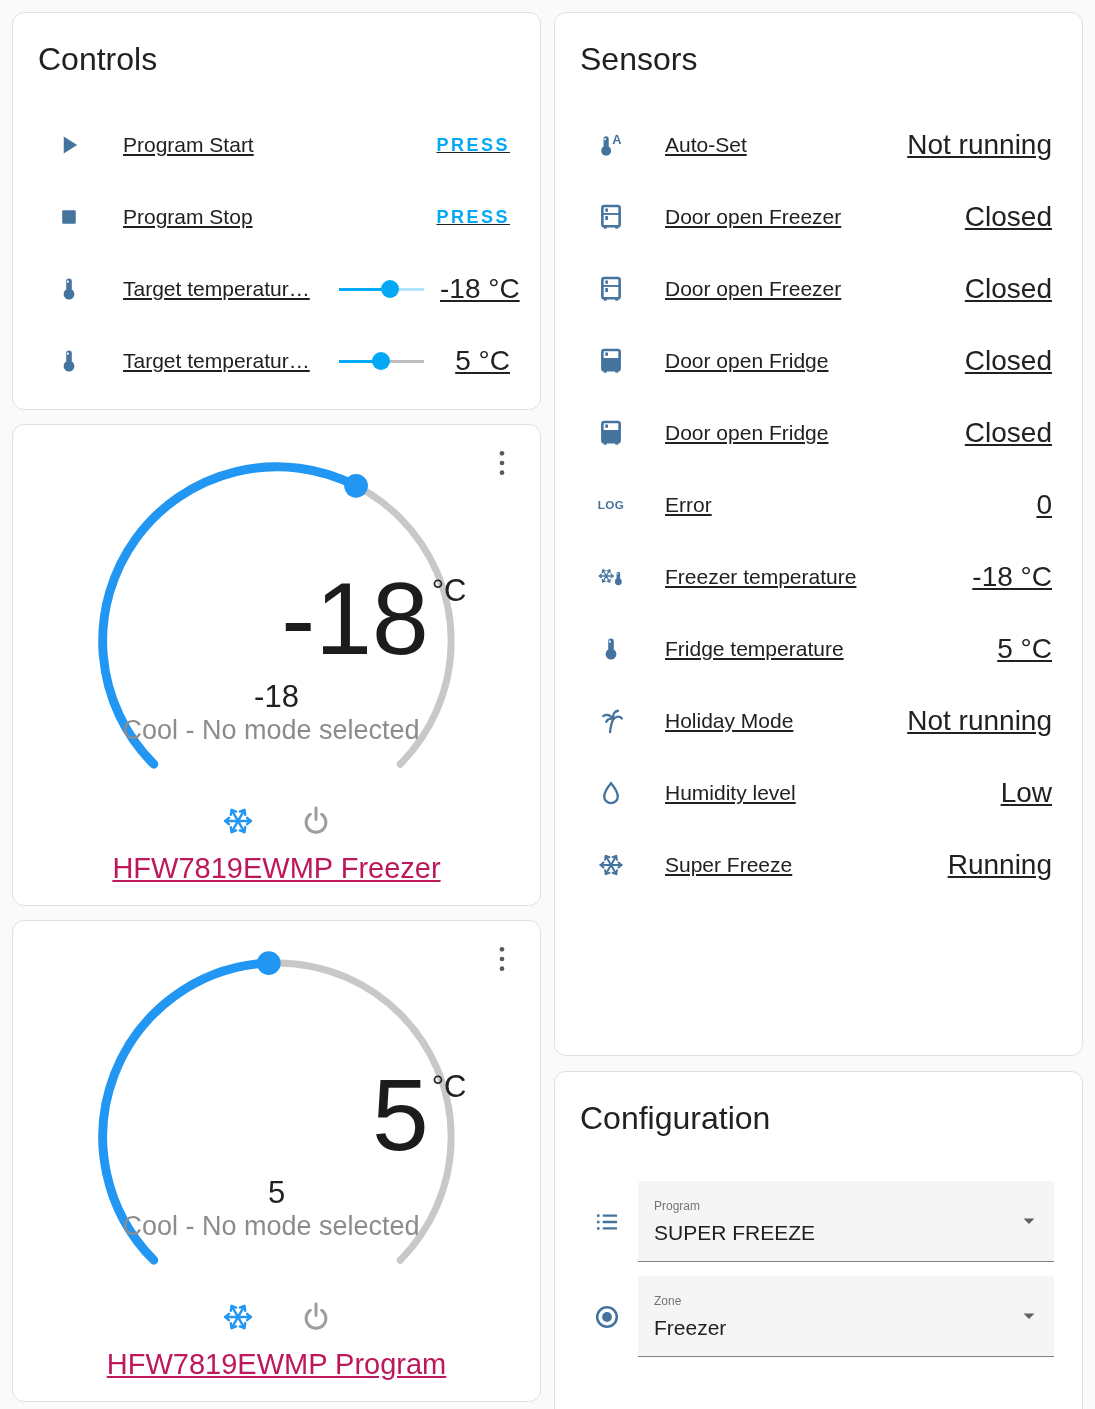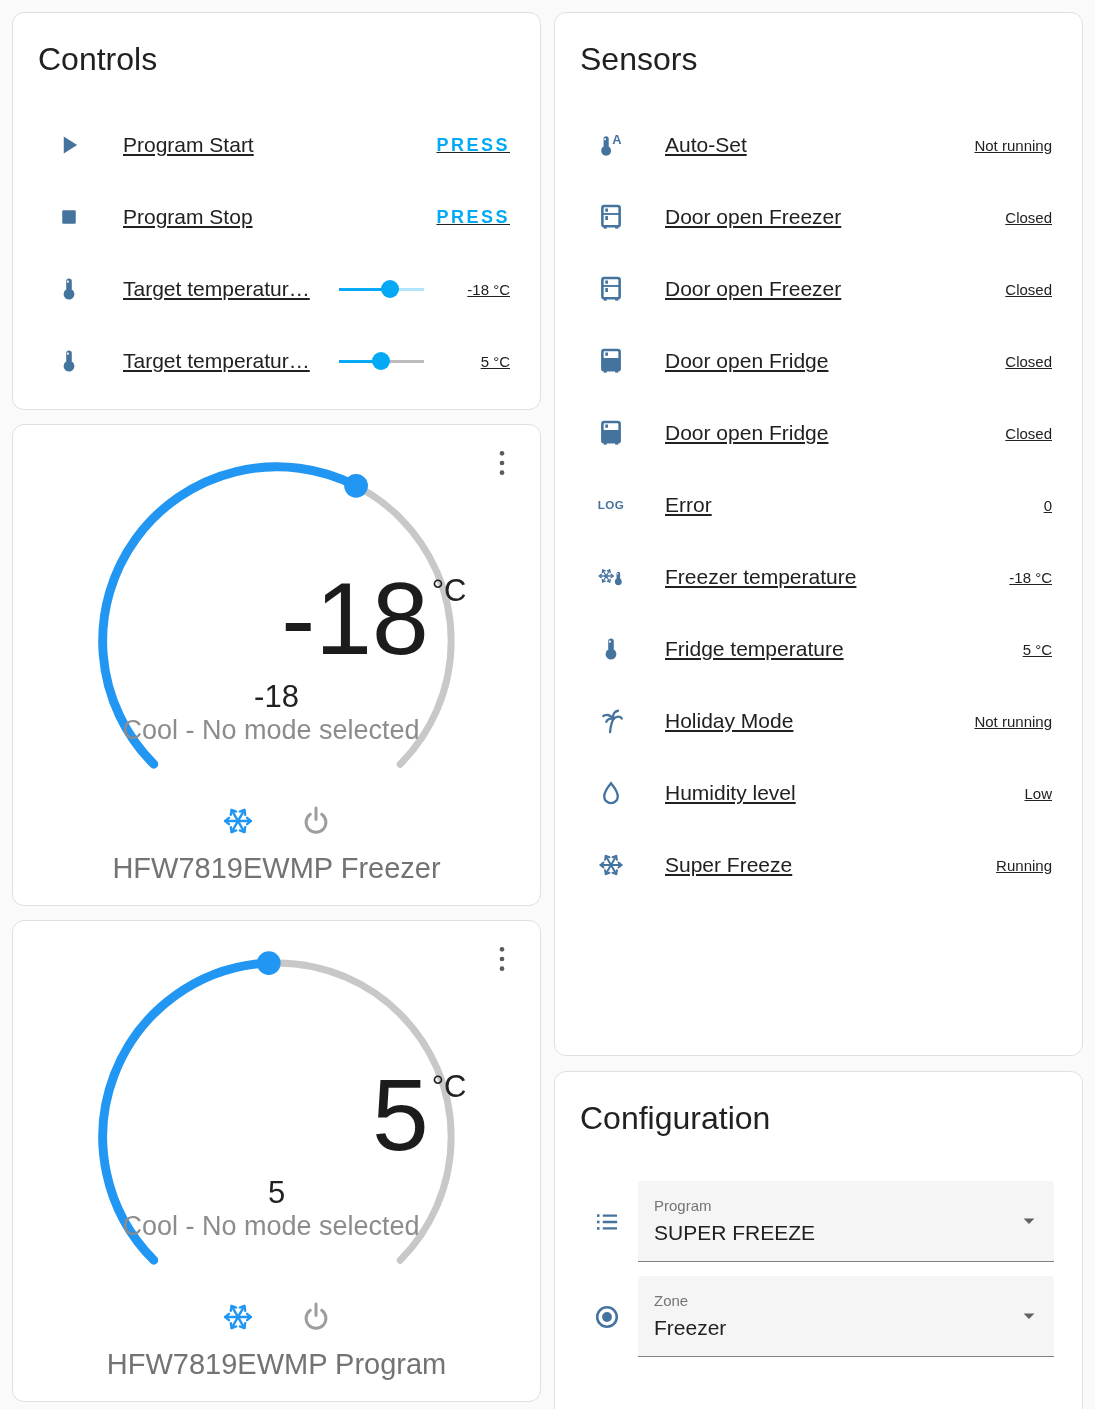--- a/index.html
+++ b/index.html
@@ -21,21 +21,21 @@
   .card-title{
     font-size:32px;font-weight:400;line-height:37px;
     margin:28px 0 0 25px;color:var(--c-text-primary,#212121);
   }
   
   .rows{margin-top:31px;}
   .row{display:flex;align-items:center;height:72px;padding:0 30px 0 42px;cursor:pointer;text-decoration:underline;}
   .icon{width:28px;height:28px;flex:none;color:var(--c-icon,#44739e);display:block;}
   .row .icon{margin-right:40px;}
   .row-label{flex:1;font-size:21px;color:var(--c-text-primary,#212121);white-space:nowrap;overflow:hidden;}
-  .row-value{font-size:15px;color:var(--c-text-primary,#212121);text-align:right;white-space:nowrap;}
+  .row-value{font-size:28px;color:var(--c-text-primary,#212121);text-align:right;white-space:nowrap;}
   .press-btn{
     background:none;border:none;cursor:pointer;padding:0;
     color:var(--c-accent,#03a9f4);font-family:inherit;
     font-size:18px;font-weight:600;letter-spacing:2.5px;
   }
   
   .slider{position:relative;width:85px;height:20px;flex:none;cursor:pointer;}
   .slider::before{content:"";position:absolute;left:0;right:0;top:8.5px;height:3px;background:var(--rest,#bdbdbd);}
   .slider::after{content:"";position:absolute;left:0;top:8.5px;height:3px;width:calc(var(--f)*100%);background:var(--c-accent,#03a9f4);}
   .thumb{position:absolute;top:1px;left:calc(var(--f)*100% - 9px);width:18px;height:18px;border-radius:50%;background:var(--c-accent,#03a9f4);z-index:1;}
@@ -49,33 +49,33 @@
   .arc-fill{fill:none;stroke:var(--c-dial,#2196f3);stroke-width:9;stroke-linecap:round;}
   .dial-handle{fill:var(--c-dial,#2196f3);cursor:grab;}
   .t-big{position:absolute;left:0;right:0;top:116px;text-align:right;font-size:102px;line-height:1.02;color:#1c1c1c;pointer-events:none;}
   .t-unit{font-size:31px;vertical-align:top;position:relative;top:8px;margin-left:3px;color:#212121;}
   .t-cur{position:absolute;left:0;right:0;top:228px;text-align:center;font-size:31px;color:#212121;pointer-events:none;}
   .t-mode{position:absolute;left:0;right:11px;top:264px;text-align:center;font-size:27px;color:#8c8c8c;pointer-events:none;}
   .modes{display:flex;justify-content:center;gap:44px;margin-top:-27px;position:relative;z-index:1;}
   .mode-btn{background:none;border:none;cursor:pointer;padding:0;color:var(--c-inactive,#9e9e9e);}
   .mode-btn.active{color:var(--c-dial,#2196f3);}
   .mode-btn .icon{width:34px;height:34px;color:inherit;}
-  .t-name{text-align:center;font-size:29px;color:#737373;margin-top:13px;line-height:34px;}
+  .t-name{text-align:center;font-size:29px;color:#be185d;margin-top:13px;line-height:34px;text-decoration:underline;}
   
   .cfg-rows{margin-top:44px;}
   .cfg-row{display:flex;align-items:center;margin:0 28px 14px 38px;}
   .cfg-row .icon{margin-right:17px;}
   .select-field{
     flex:1;position:relative;height:81px;box-sizing:border-box;
     background:#f5f5f6;border-radius:4px 4px 0 0;
     border-bottom:1px solid #828282;cursor:pointer;
     display:flex;flex-direction:column;justify-content:center;
     padding:0 44px 0 16px;
   }
-  .select-label{font-size:15px;color:var(--c-text-secondary,#757575);line-height:18px;}
+  .select-label{font-size:12px;color:var(--c-text-secondary,#757575);line-height:18px;}
   .select-value{font-size:21px;color:#212121;margin-top:5px;line-height:25px;}
   .caret{position:absolute;right:12px;top:50%;margin-top:-13px;width:26px;height:26px;color:#616161;}
   
   .card-controls{height:398px;}
   .card-thermo{height:482px;}
   .card-sensors{height:1044px;}
   .card-config{height:360px;}
   .hidden-defs{position:absolute;width:0;height:0;overflow:hidden;}
 </style>
 </head>

